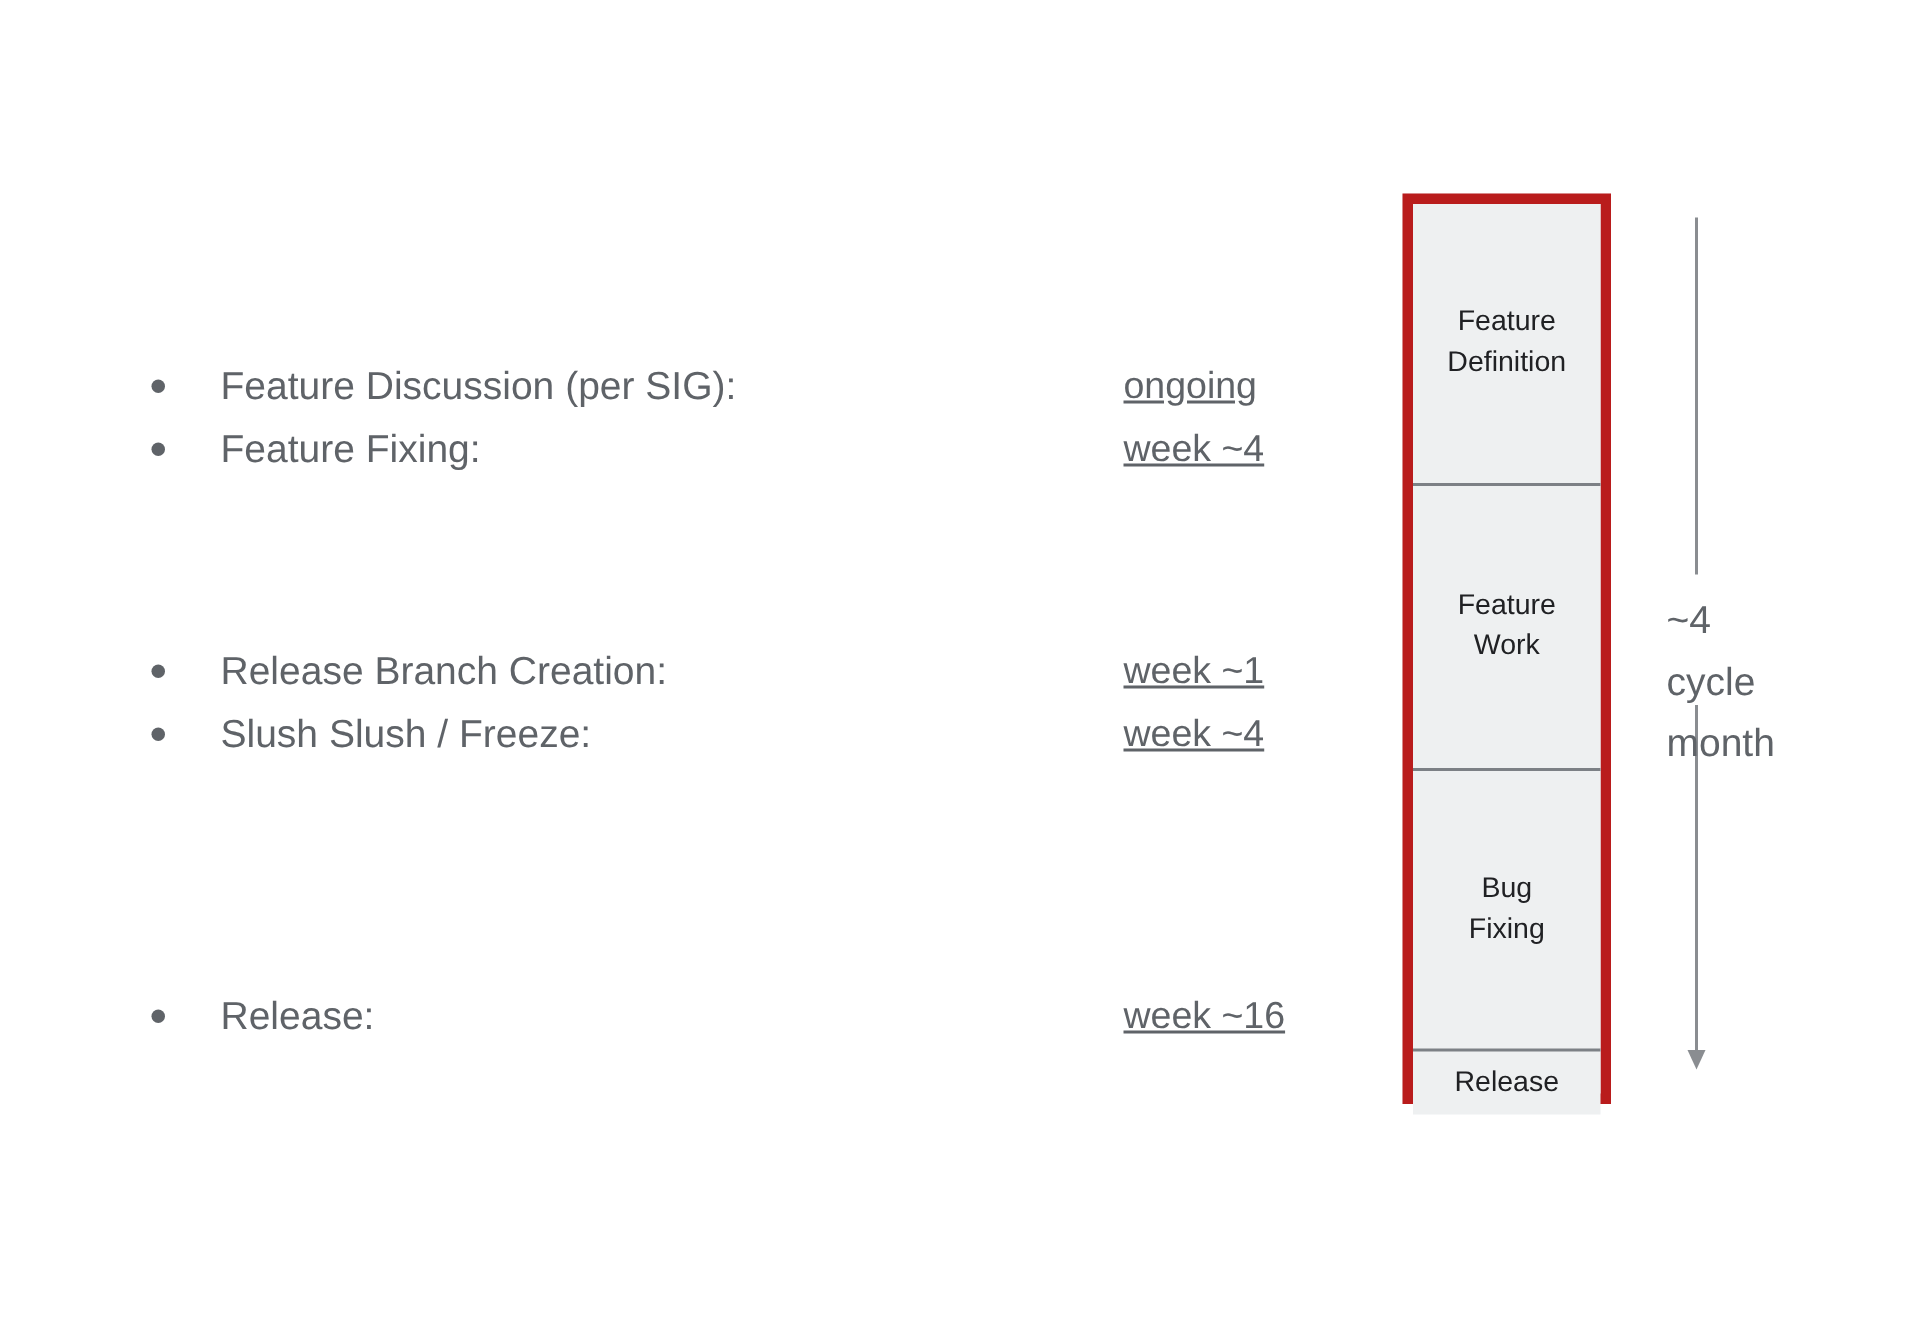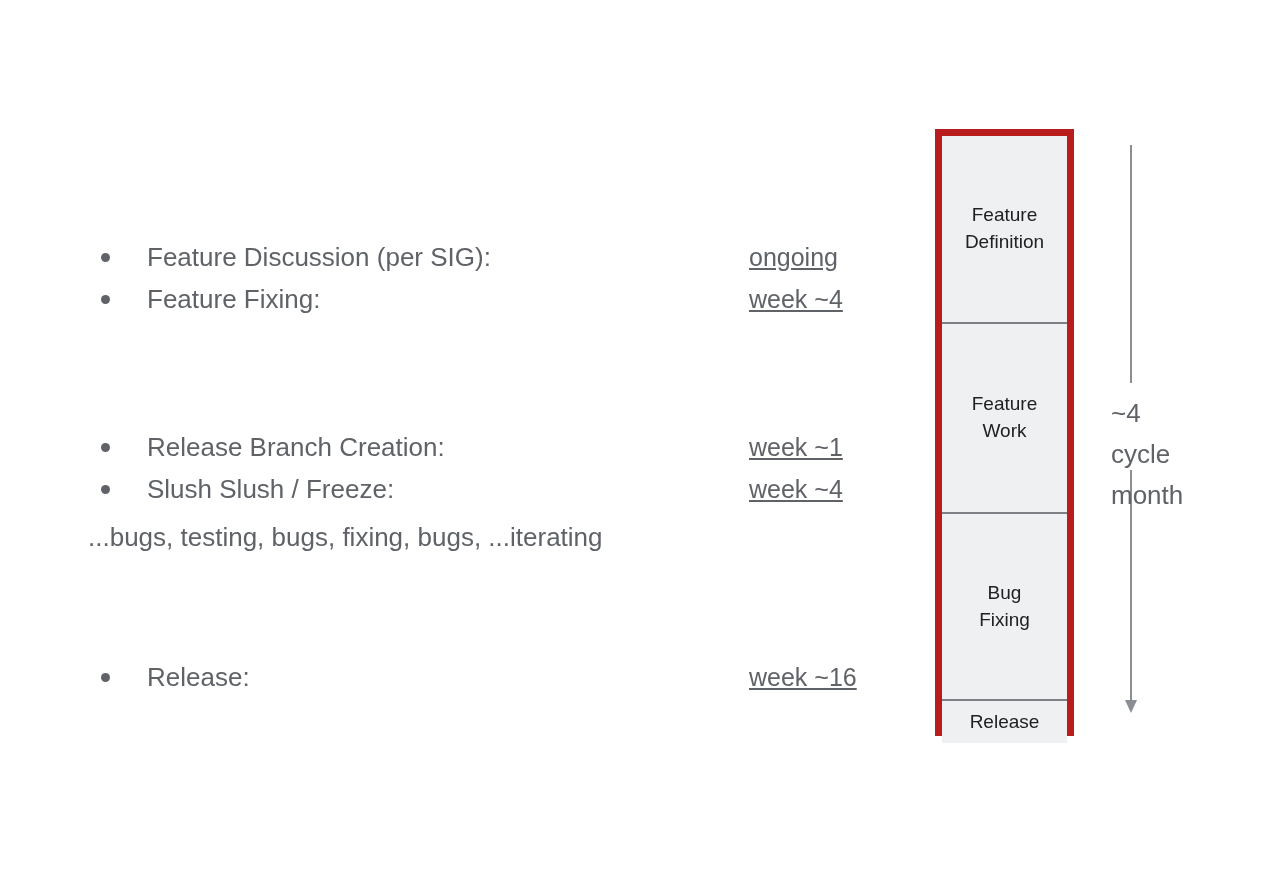--- a/index.html
+++ b/index.html
@@ -156,21 +156,20 @@
       <span class="row-label">Release Branch Creation:</span>
       <span class="row-value">week ~1</span>
     </div>
     <div class="row">
       <span class="bullet"></span>
       <span class="row-label">Slush Slush / Freeze:</span>
       <span class="row-value">week ~4</span>
     </div>
   </div>
 
-  <div class="note-line">...bugs, testing, bugs, fixing, bugs, ...iterating</div>
 
   <div class="list-group" id="group-late">
     <div class="row">
       <span class="bullet"></span>
       <span class="row-label">Release:</span>
       <span class="row-value">week ~16</span>
     </div>
   </div>
 
   <div class="phase-bar">

